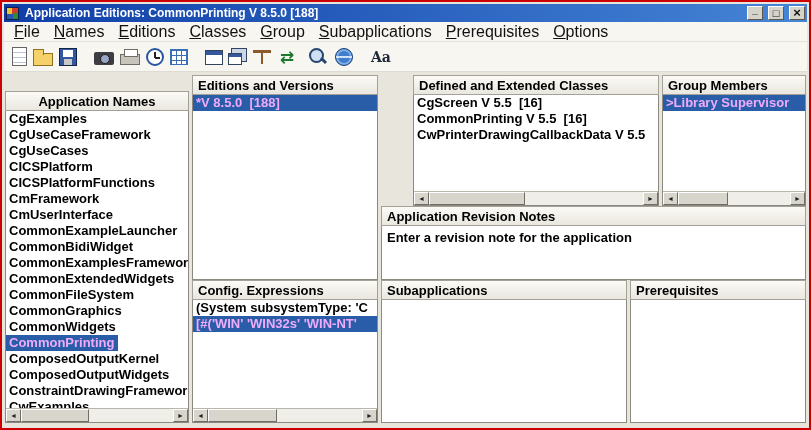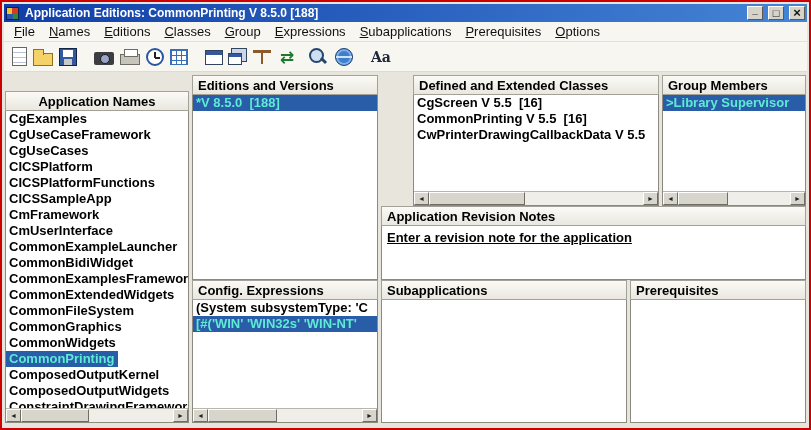--- a/index.html
+++ b/index.html
@@ -37,21 +37,21 @@
   .min-btn::before { content: "_"; position: relative; top: -3px; }
   .max-btn::before { content: "□"; font-size: 11px; }
   .close-btn::before { content: "×"; font-size: 13px; line-height: 9px; }
 
   
   .menubar {
     height: 20px; flex: none; display: flex; align-items: center;
     background: #f7f6f1; padding: 0 3px; border-bottom: 1px solid #e4e2d8;
   }
   .menu-item {
-    display: inline-block; font-size: 13px; color: #111;
+    display: inline-block; font-size: 16px; color: #111;
     padding: 16px 7px; white-space: pre;
   }
   .menu-item::first-letter { text-decoration: underline; }
 
   
   .toolbar {
     height: 30px; flex: none; display: flex; align-items: center;
     background: #f7f6f1; padding: 0 5px; border-bottom: 1px solid #dedbd2;
   }
   .ic { width: 22px; height: 22px; margin: 2px 3px; position: relative; flex: none; }
@@ -120,27 +120,27 @@
     flex: 1; display: flex; flex-direction: column; min-height: 0;
     background: var(--list-bg, #ffffff);
     border: 1px solid #8c8a80; border-top: none; overflow: hidden;
   }
   .ed-body { height: 185px; flex: none; }
   .list { flex: 1; min-height: 0; overflow: hidden; }
   .li {
     font-size: 13px; font-weight: bold; line-height: 16px; color: #000;
     padding: 0 2px 0 3px; white-space: pre; overflow: hidden;
   }
-  .li.selected { background: var(--selection, #2a5da8); color: #5eead4; }
+  .li.selected { background: var(--selection, #2a5da8); color: #f0abfc; }
   .col1 .li.selected { width: fit-content; padding-right: 4px; }
 
   .note-box {
     height: 54px; flex: none; background: var(--list-bg, #ffffff);
     border: 1px solid #8c8a80; border-top: none;
-    font-size: 13px; font-weight: bold; color: #000; padding: 4px 5px; text-decoration: underline;
+    font-size: 13px; font-weight: bold; color: #000; padding: 4px 5px;
   }
 
   
   .hscroll { height: 14px; flex: none; display: flex; background: #eceae3; border-top: 1px solid #b8b5ab; }
   .sb-btn {
     width: 15px; height: 100%; flex: none; position: relative;
     background: #d8d5cc; border: 1px solid; border-color: #ffffff #6f6d65 #6f6d65 #ffffff;
   }
   .sb-btn::before { position: absolute; left: 3px; top: 0; font-size: 7px; line-height: 12px; color: #222; }
   .sb-left::before { content: "◄"; }
@@ -163,21 +163,20 @@
     <button class="win-btn max-btn"></button>
     <button class="win-btn close-btn"></button>
   </div>
 
   <div class="menubar">
       <div class="menu-item">File</div>
       <div class="menu-item">Names</div>
       <div class="menu-item">Editions</div>
       <div class="menu-item">Classes</div>
       <div class="menu-item">Group</div>
-      <div class="menu-item">Expressions</div>
       <div class="menu-item">Subapplications</div>
       <div class="menu-item">Prerequisites</div>
       <div class="menu-item">Options</div>
     </div>
 
   <div class="toolbar">
       <div class="ic new-icon"></div>
       <div class="ic open-icon"></div>
       <div class="ic save-icon"></div>
       <div class="ic camera-icon"></div>
@@ -197,21 +196,20 @@
 
     <div class="pane col1">
       <div class="hdr">Application Names</div>
       <div class="body">
         <div class="list">
             <div class="li">CgExamples</div>
             <div class="li">CgUseCaseFramework</div>
             <div class="li">CgUseCases</div>
             <div class="li">CICSPlatform</div>
             <div class="li">CICSPlatformFunctions</div>
-            <div class="li">CICSSampleApp</div>
             <div class="li">CmFramework</div>
             <div class="li">CmUserInterface</div>
             <div class="li">CommonExampleLauncher</div>
             <div class="li">CommonBidiWidget</div>
             <div class="li">CommonExamplesFramework</div>
             <div class="li">CommonExtendedWidgets</div>
             <div class="li">CommonFileSystem</div>
             <div class="li">CommonGraphics</div>
             <div class="li">CommonWidgets</div>
             <div class="li selected">CommonPrinting</div>

